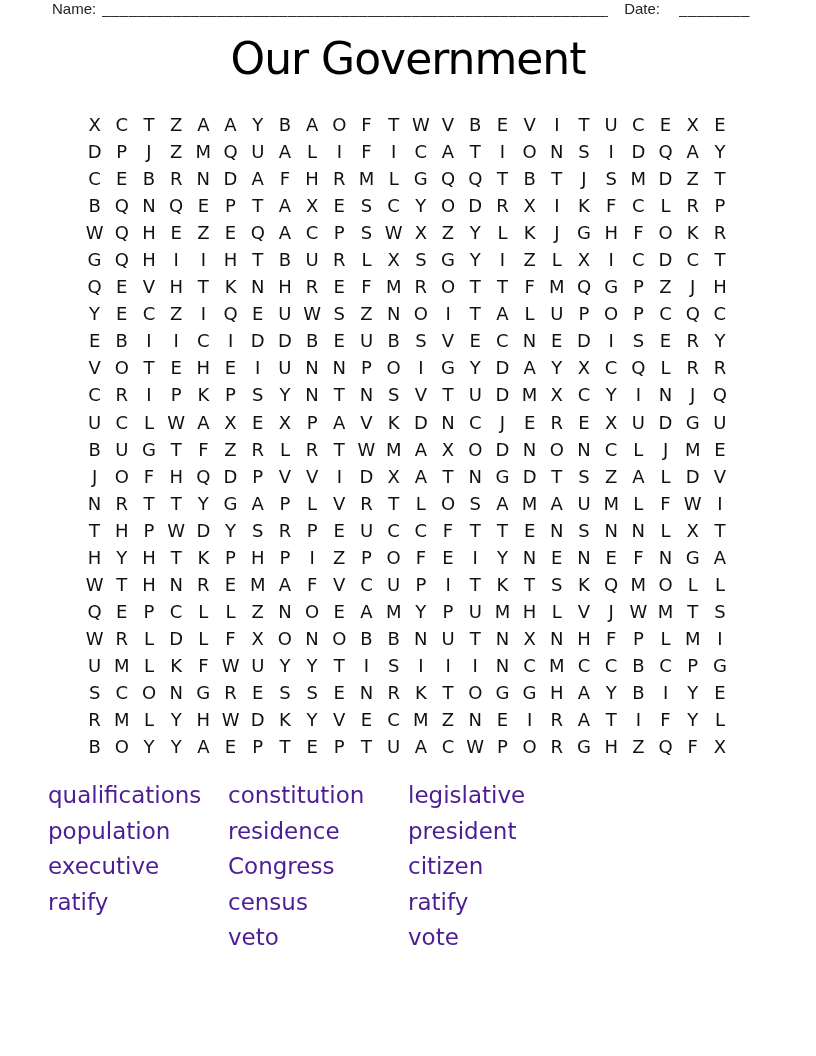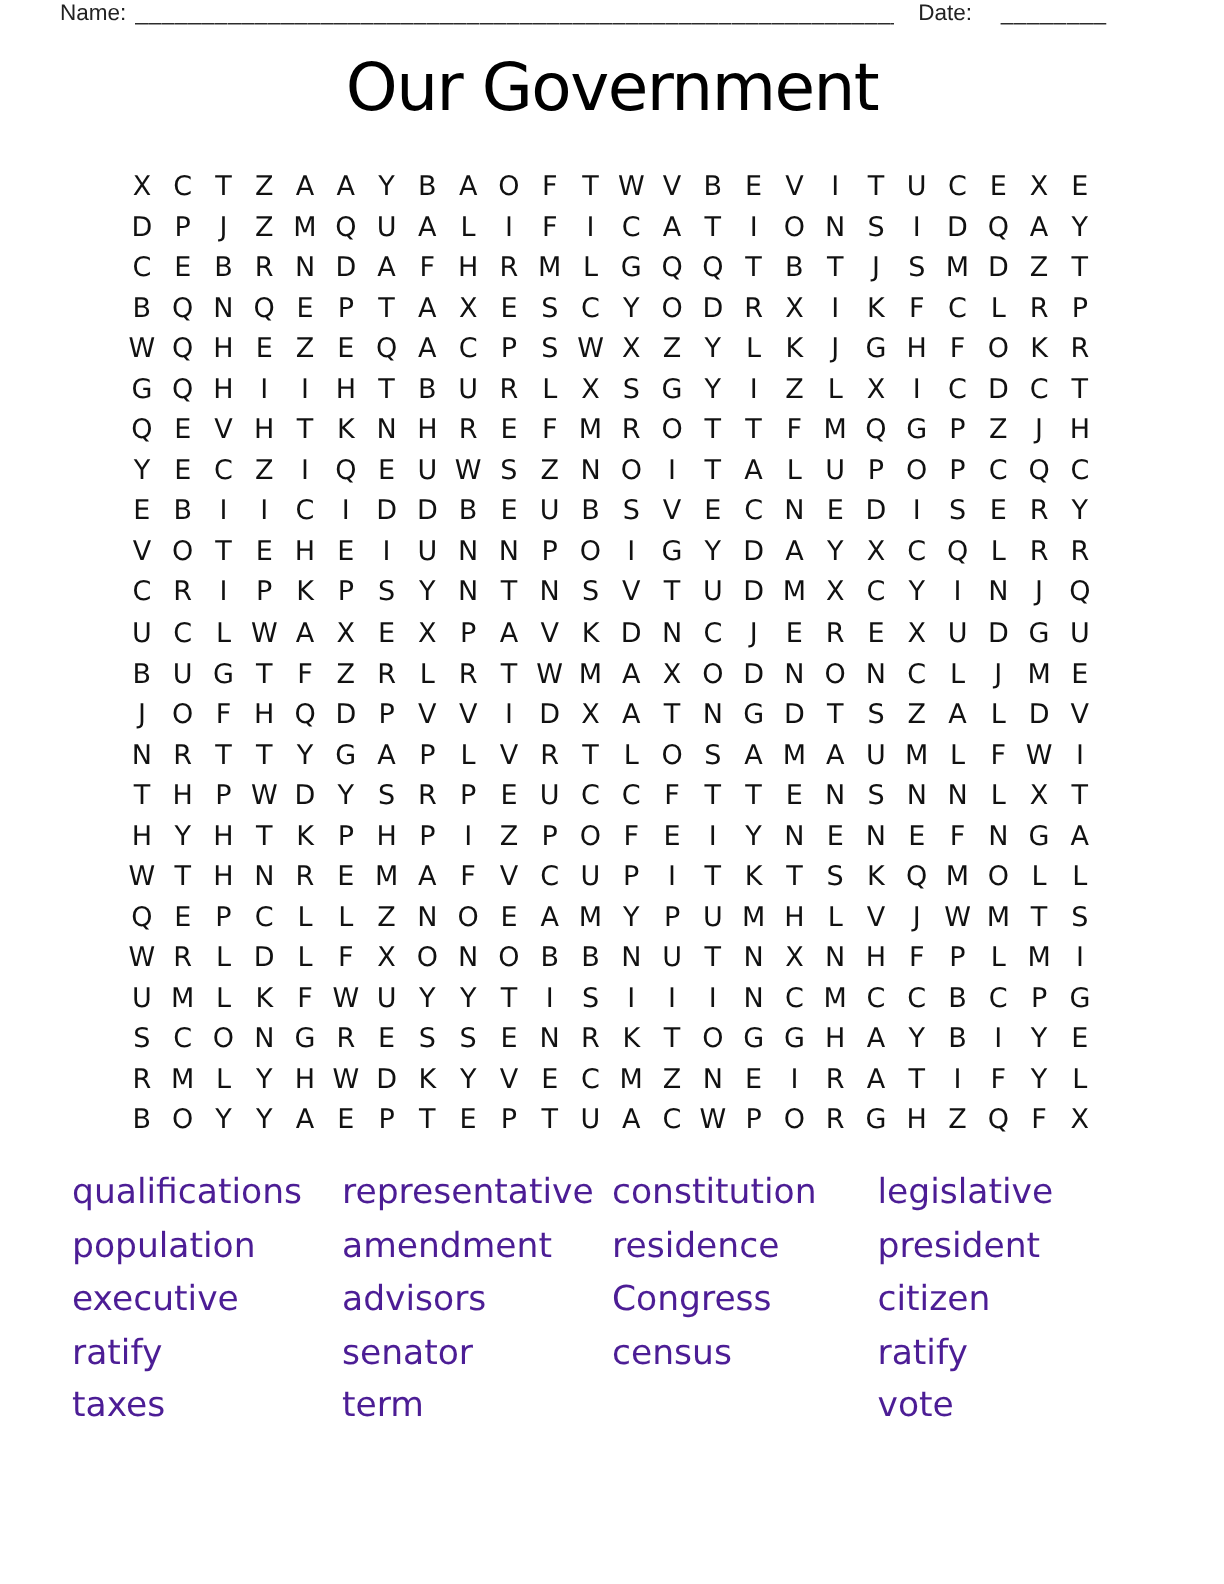--- a/index.html
+++ b/index.html
@@ -9,21 +9,21 @@
     width: 816px;
     height: 1056px;
     font-family: "DejaVu Sans", sans-serif;
     color: #111111;
     overflow: hidden;
   }
 
   
   .header {
     position: absolute;
-    left: 40px;
+    left: 52px;
     top: 0px;
     width: 700px;
     font-family: "Liberation Sans", sans-serif;
     font-size: 15px;
     color: #222222;
     white-space: nowrap;
     display: flex;
     align-items: baseline;
   }
   .header .label { flex: 0 0 auto; }
@@ -677,34 +677,27 @@
     <span class="cell">F</span>
     <span class="cell">X</span>
   </div>
 
 <div class="words">
     <div class="word-col">
       <div class="word">qualifications</div>
       <div class="word">population</div>
       <div class="word">executive</div>
       <div class="word">ratify</div>
-      <div class="word">taxes</div>
-    </div>
-    <div class="word-col">
-      <div class="word">representative</div>
-      <div class="word">amendment</div>
-      <div class="word">advisors</div>
-      <div class="word">senator</div>
-      <div class="word">term</div>
     </div>
     <div class="word-col">
       <div class="word">constitution</div>
       <div class="word">residence</div>
       <div class="word">Congress</div>
       <div class="word">census</div>
+      <div class="word">veto</div>
     </div>
     <div class="word-col">
       <div class="word">legislative</div>
       <div class="word">president</div>
       <div class="word">citizen</div>
       <div class="word">ratify</div>
       <div class="word">vote</div>
     </div>
   </div>
 

